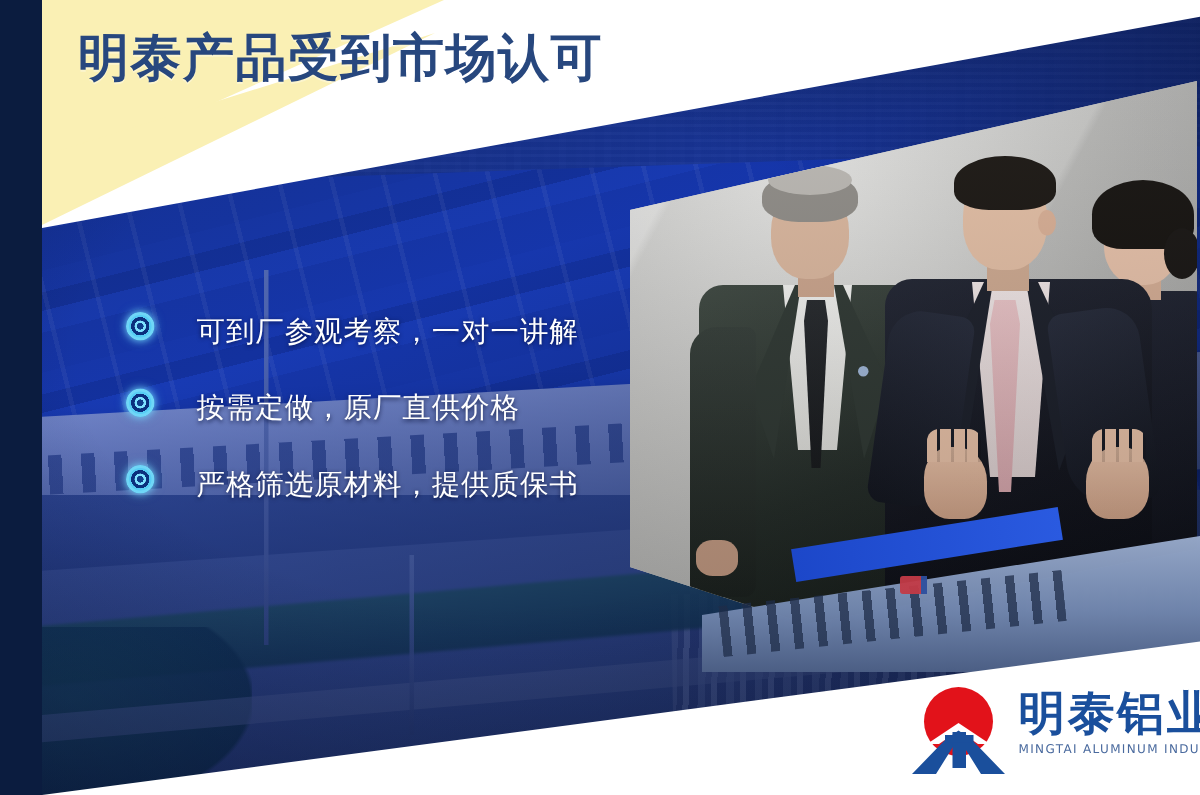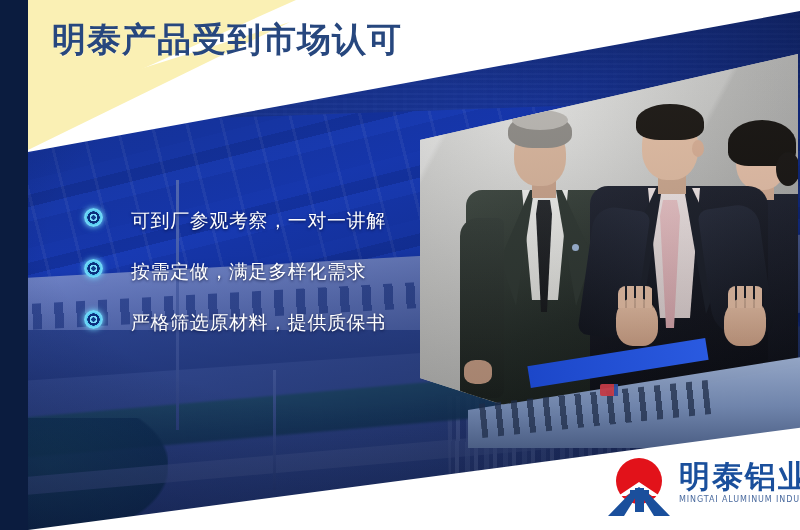--- a/index.html
+++ b/index.html
@@ -336,21 +336,21 @@
 
   <div class="title">明泰产品受到市场认可</div>
 
   <div class="bullets">
     <div class="bullet-row">
       <span class="bullet-icon"></span>
       <span class="bullet-text">可到厂参观考察，一对一讲解</span>
     </div>
     <div class="bullet-row">
       <span class="bullet-icon"></span>
-      <span class="bullet-text">按需定做，满足多样化需求</span>
+      <span class="bullet-text">按需定做，原厂直供价格</span>
     </div>
     <div class="bullet-row">
       <span class="bullet-icon"></span>
       <span class="bullet-text">严格筛选原材料，提供质保书</span>
     </div>
   </div>
 
   <div class="photo">
     <div class="photo-bg"></div>
 

